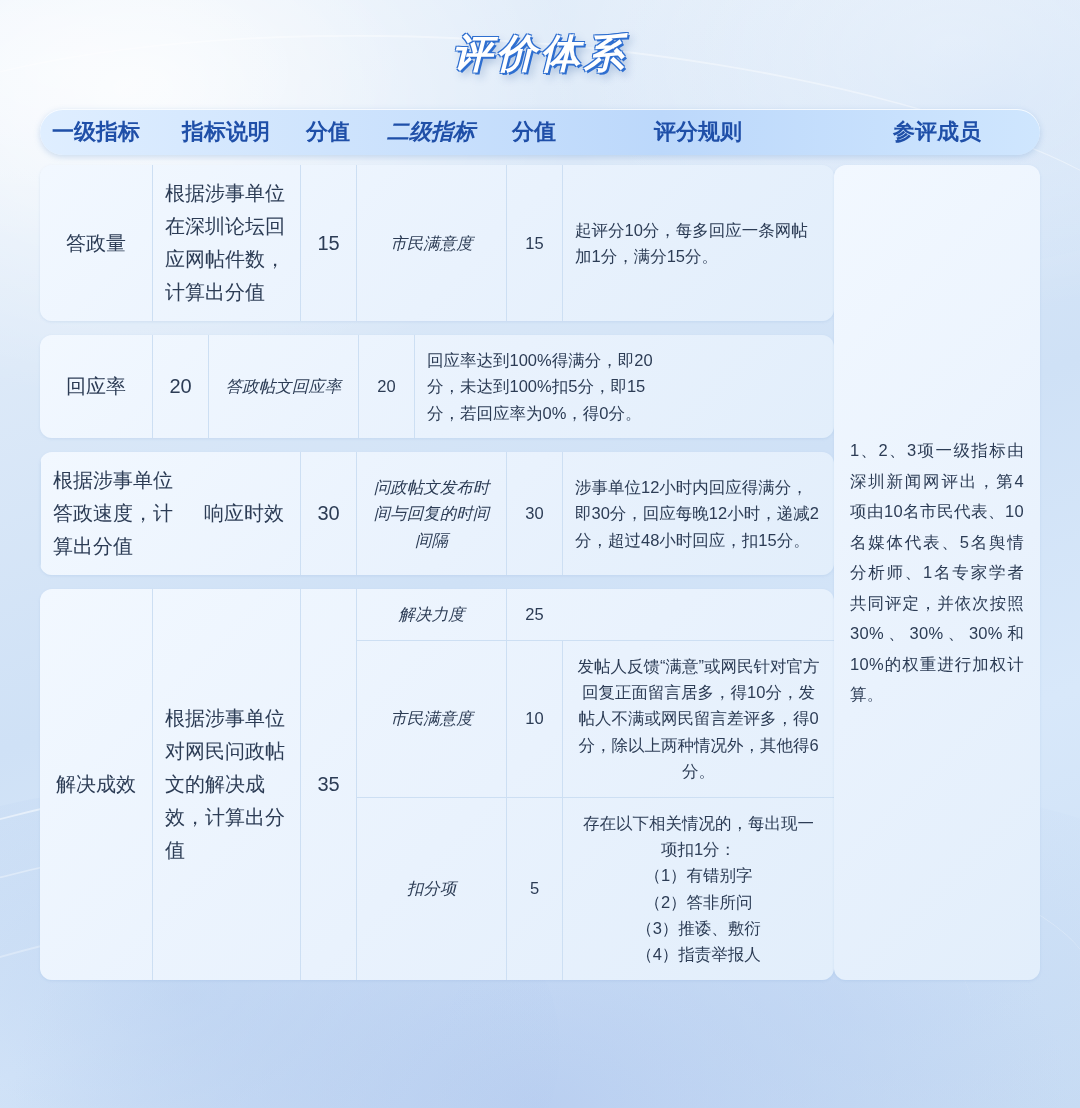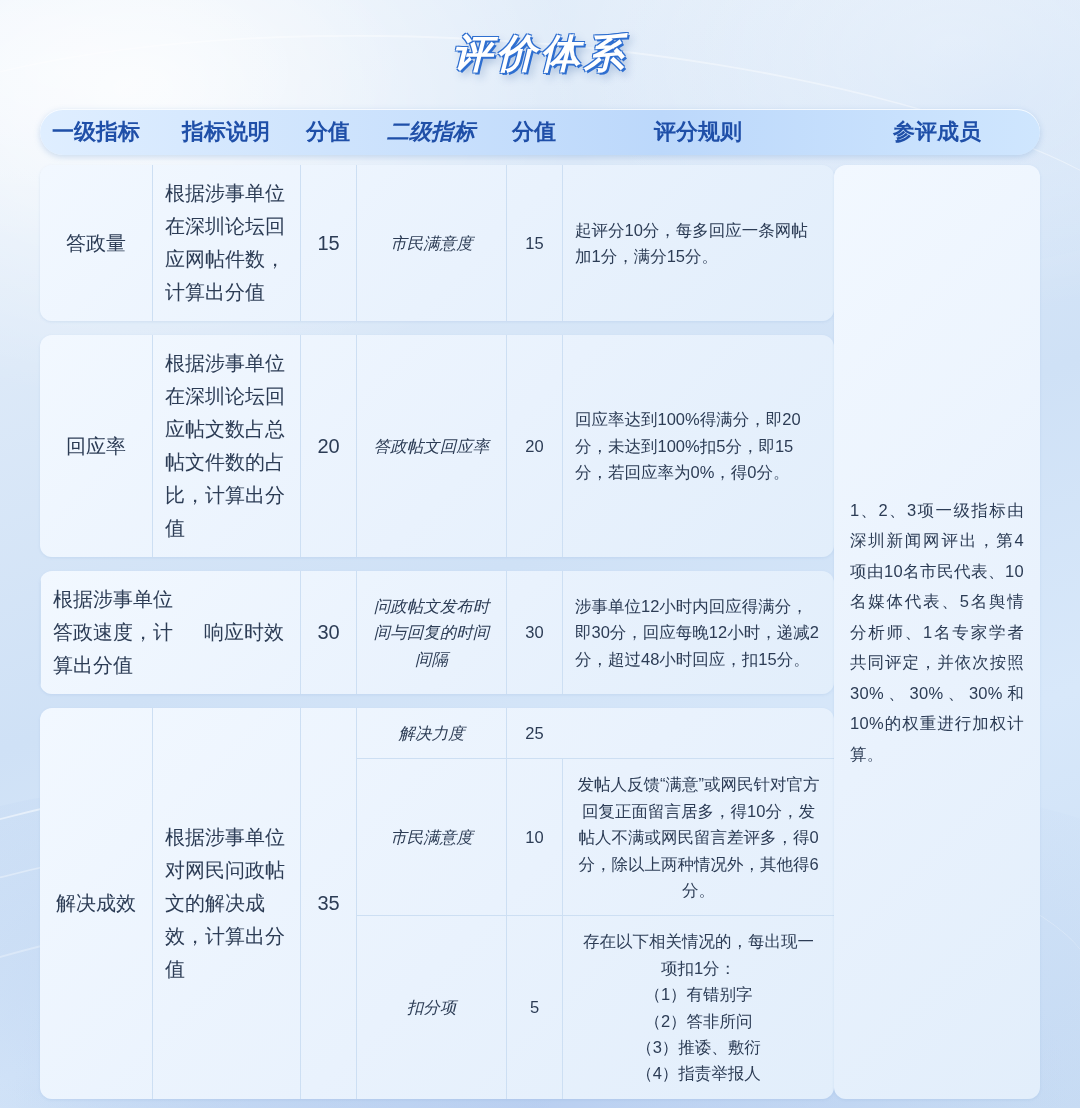--- a/index.html
+++ b/index.html
@@ -226,21 +226,20 @@
             <div class="sub-row">
               <div class="sub-cell c4 divider-l">市民满意度</div>
               <div class="sub-cell c5 divider-l">15</div>
               <div class="sub-cell rule c6 divider-l multi-line">起评分10分，每多回应一条网帖加1分，满分15分。</div>
             </div>
           </div>
         </div>
 
         <div class="group">
           <div class="cell c1">回应率</div>
-          <div class="cell desc c2 divider-l">根据涉事单位在深圳论坛回应帖文数占总帖文件数的占比，计算出分值</div>
           <div class="cell c3 divider-l">20</div>
           <div class="sub-col">
             <div class="sub-row">
               <div class="sub-cell c4 divider-l">答政帖文回应率</div>
               <div class="sub-cell c5 divider-l">20</div>
               <div class="sub-cell rule c6 divider-l multi-line">回应率达到100%得满分，即20分，未达到100%扣5分，即15分，若回应率为0%，得0分。</div>
             </div>
           </div>
         </div>
 

